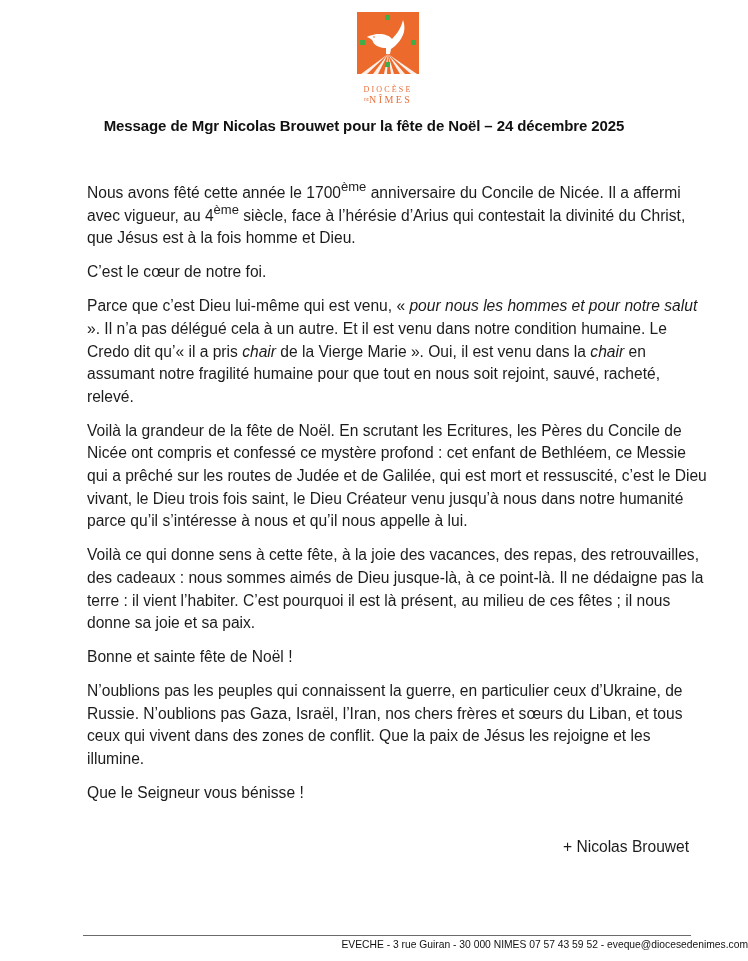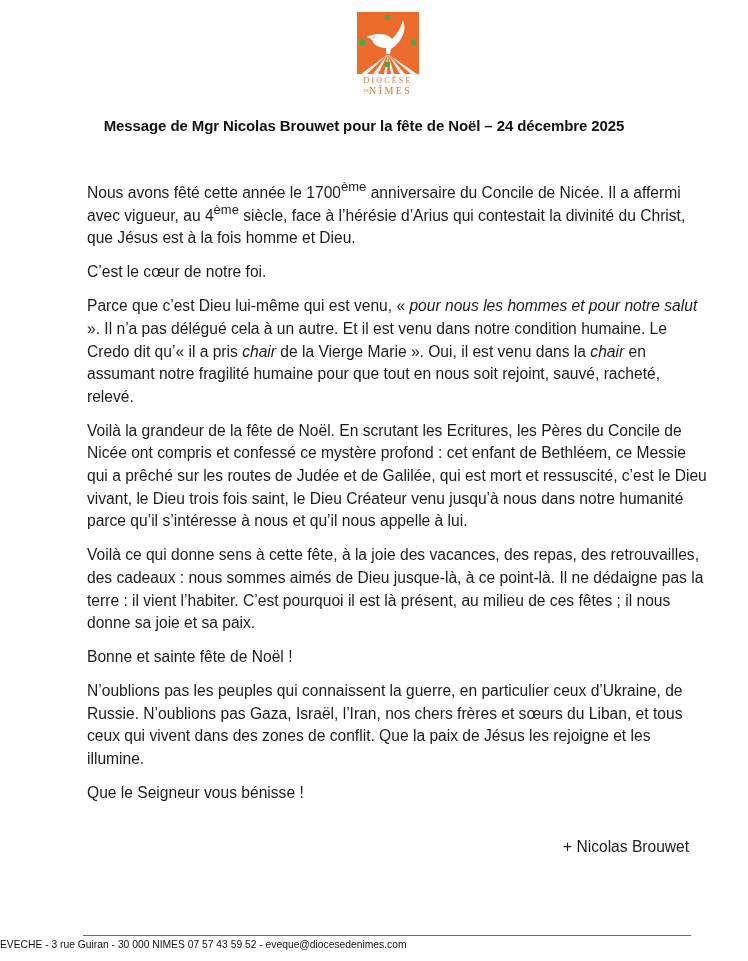--- a/index.html
+++ b/index.html
@@ -14,21 +14,21 @@
   .logo-square {
     position: absolute; left: 0; top: 0; width: 62px; height: 62px;
     background: #ec6a2c;
   }
   .logo-text {
     position: absolute; left: 0; top: 64px; width: 62px;
     text-align: center; color: #e8703a;
     font-family: "Liberation Serif", "DejaVu Serif", serif;
     line-height: 10px;
   }
-  .logo-text .l1 { font-size: 8px; letter-spacing: 2.2px; display:block; }
+  .logo-text .l1 { font-size: 8px; letter-spacing: 2.2px; display:block;margin-top:9px; }
   .logo-text .l2 { font-size: 10px; letter-spacing: 2.4px; display:block; }
   .title {
     position: absolute; left: 0; width: 728px; top: 117px;
     text-align: center; font-weight: bold; font-size: 15px; color: #111;
     letter-spacing: -0.1px;
   }
   .body {
     position: absolute; left: 87px; top: 182px; width: 620px;
     font-size: 15.6px; line-height: 22.6px; color: #1c1c1c;
   }
@@ -37,21 +37,21 @@
   .signature {
     position: absolute; left: 563px; top: 815px;
     font-size: 15.6px; color: #1c1c1c; margin-top: 23px;
   }
   .footer-line {
     position: absolute; left: 83px; top: 935px; width: 608px; height: 1px;
     background: #6a6a6a;
   }
   .footer {
     position: absolute; left: 0; width: 748px; top: 939px;
-    text-align: left; font-size: 10.3px; color: #111;
+    text-align: right; font-size: 10.3px; color: #111;
   }
   a.mail { color: inherit; text-decoration: none; }
 </style>
 </head>
 <body>
 
 <div class="logo">
   <div class="logo-square">
     <svg width="62" height="62" viewBox="0 0 62 62">
 

